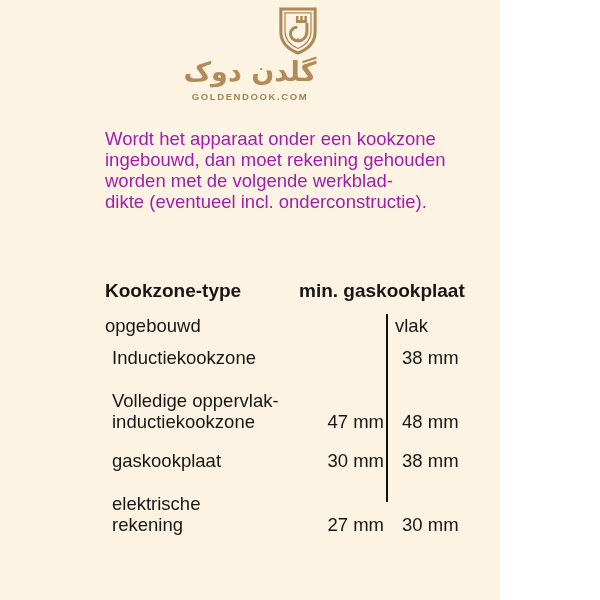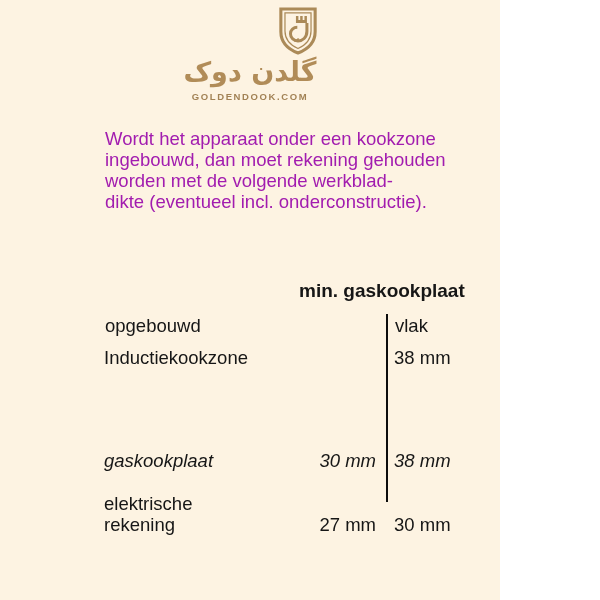--- a/index.html
+++ b/index.html
@@ -40,27 +40,27 @@
   
   .th1{position:absolute;left:105px;top:280px;font-size:19px;font-weight:bold;}
   .th2{position:absolute;left:299px;top:280px;font-size:19px;font-weight:bold;}
   .subrow{position:absolute;left:105px;top:316px;width:380px;height:21px;font-size:18.5px;}
   .sub-opgebouwd{position:absolute;left:0;bottom:0;width:272px;text-align:left;}
   .sub-vlak{position:absolute;left:290px;bottom:0;}
   .divider{
     position:absolute;left:386px;top:314px;width:2px;height:188px;
     background:#0d0d0d;
   }
-  .trow{position:absolute;left:104px;width:380px;font-size:18.5px;line-height:21px;}
+  .trow{position:absolute;left:112px;width:380px;font-size:18.5px;line-height:21px;}
   .trow .tlabel{position:absolute;left:0;bottom:0;white-space:pre-line;}
   .trow .tval1{position:absolute;left:0;bottom:0;width:272px;text-align:right;}
   .trow .tval2{position:absolute;left:290px;bottom:0;}
   .row-1{top:347px;height:21px;}
   .row-2{top:390px;height:42px;}
-  .row-3{top:450px;height:21px;font-style:italic;}
+  .row-3{top:450px;height:21px;}
   .row-4{top:493px;height:42px;}
 </style>
 </head>
 <body>
 
 <div class="canvas">
 
   <svg class="logo-shield" viewBox="0 0 60 70" fill="none">
     <path d="M5 3 H55 V36 C55 52 43 62 30 67 C17 62 5 52 5 36 Z" stroke="#ab8a58" stroke-width="4.5"></path>
     <path d="M11 8.5 H49 V35 C49 48 40 56 30 60.5 C20 56 11 48 11 35 Z" stroke="#ab8a58" stroke-width="1.8"></path>
@@ -69,34 +69,41 @@
     <path d="M31 46 q-2.5 4 -6.5 3" stroke="#ab8a58" stroke-width="2.4"></path>
   </svg>
   <div class="logo-arabic">گلدن دوک</div>
   <div class="logo-site">GOLDENDOOK.COM</div>
 
   <div class="intro" style="white-space:pre-line">Wordt het apparaat onder een kookzone
 ingebouwd, dan moet rekening gehouden
 worden met de volgende werkblad-
 dikte (eventueel incl. onderconstructie).</div>
 
+  <div class="th1">Kookzone-type</div>
   <div class="th2">min. gaskookplaat</div>
 
   <div class="subrow">
     <span class="sub-opgebouwd">opgebouwd</span>
     <span class="sub-vlak">vlak</span>
   </div>
 
   <div class="divider"></div>
 
   <div class="trow row-1">
     <span class="tlabel">Inductiekookzone</span>
     <span class="tval2">38 mm</span>
   </div>
 
+  <div class="trow row-2">
+    <span class="tlabel">Volledige oppervlak-
+inductiekookzone</span>
+    <span class="tval1">47 mm</span>
+    <span class="tval2">48 mm</span>
+  </div>
 
   <div class="trow row-3">
     <span class="tlabel">gaskookplaat</span>
     <span class="tval1">30 mm</span>
     <span class="tval2">38 mm</span>
   </div>
 
   <div class="trow row-4">
     <span class="tlabel">elektrische
 rekening</span>

